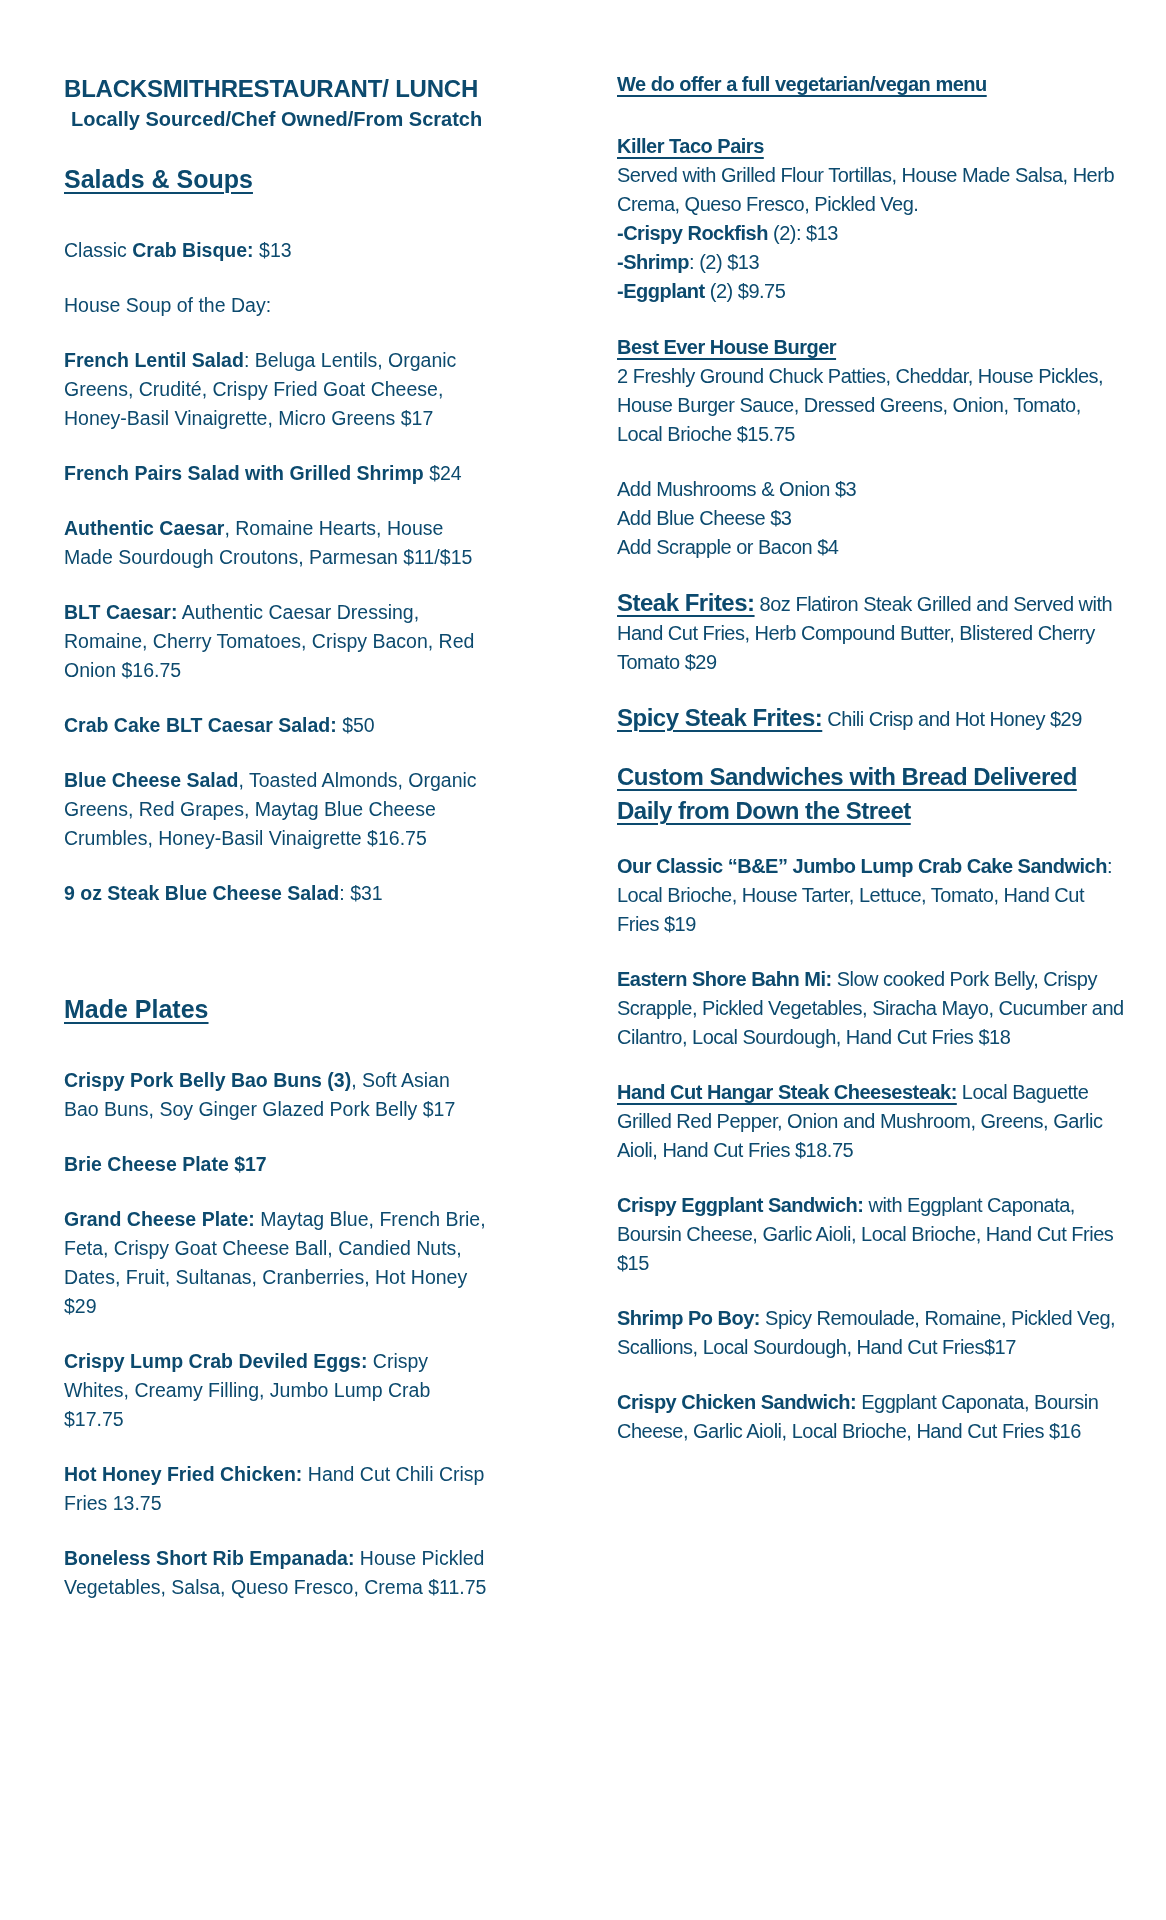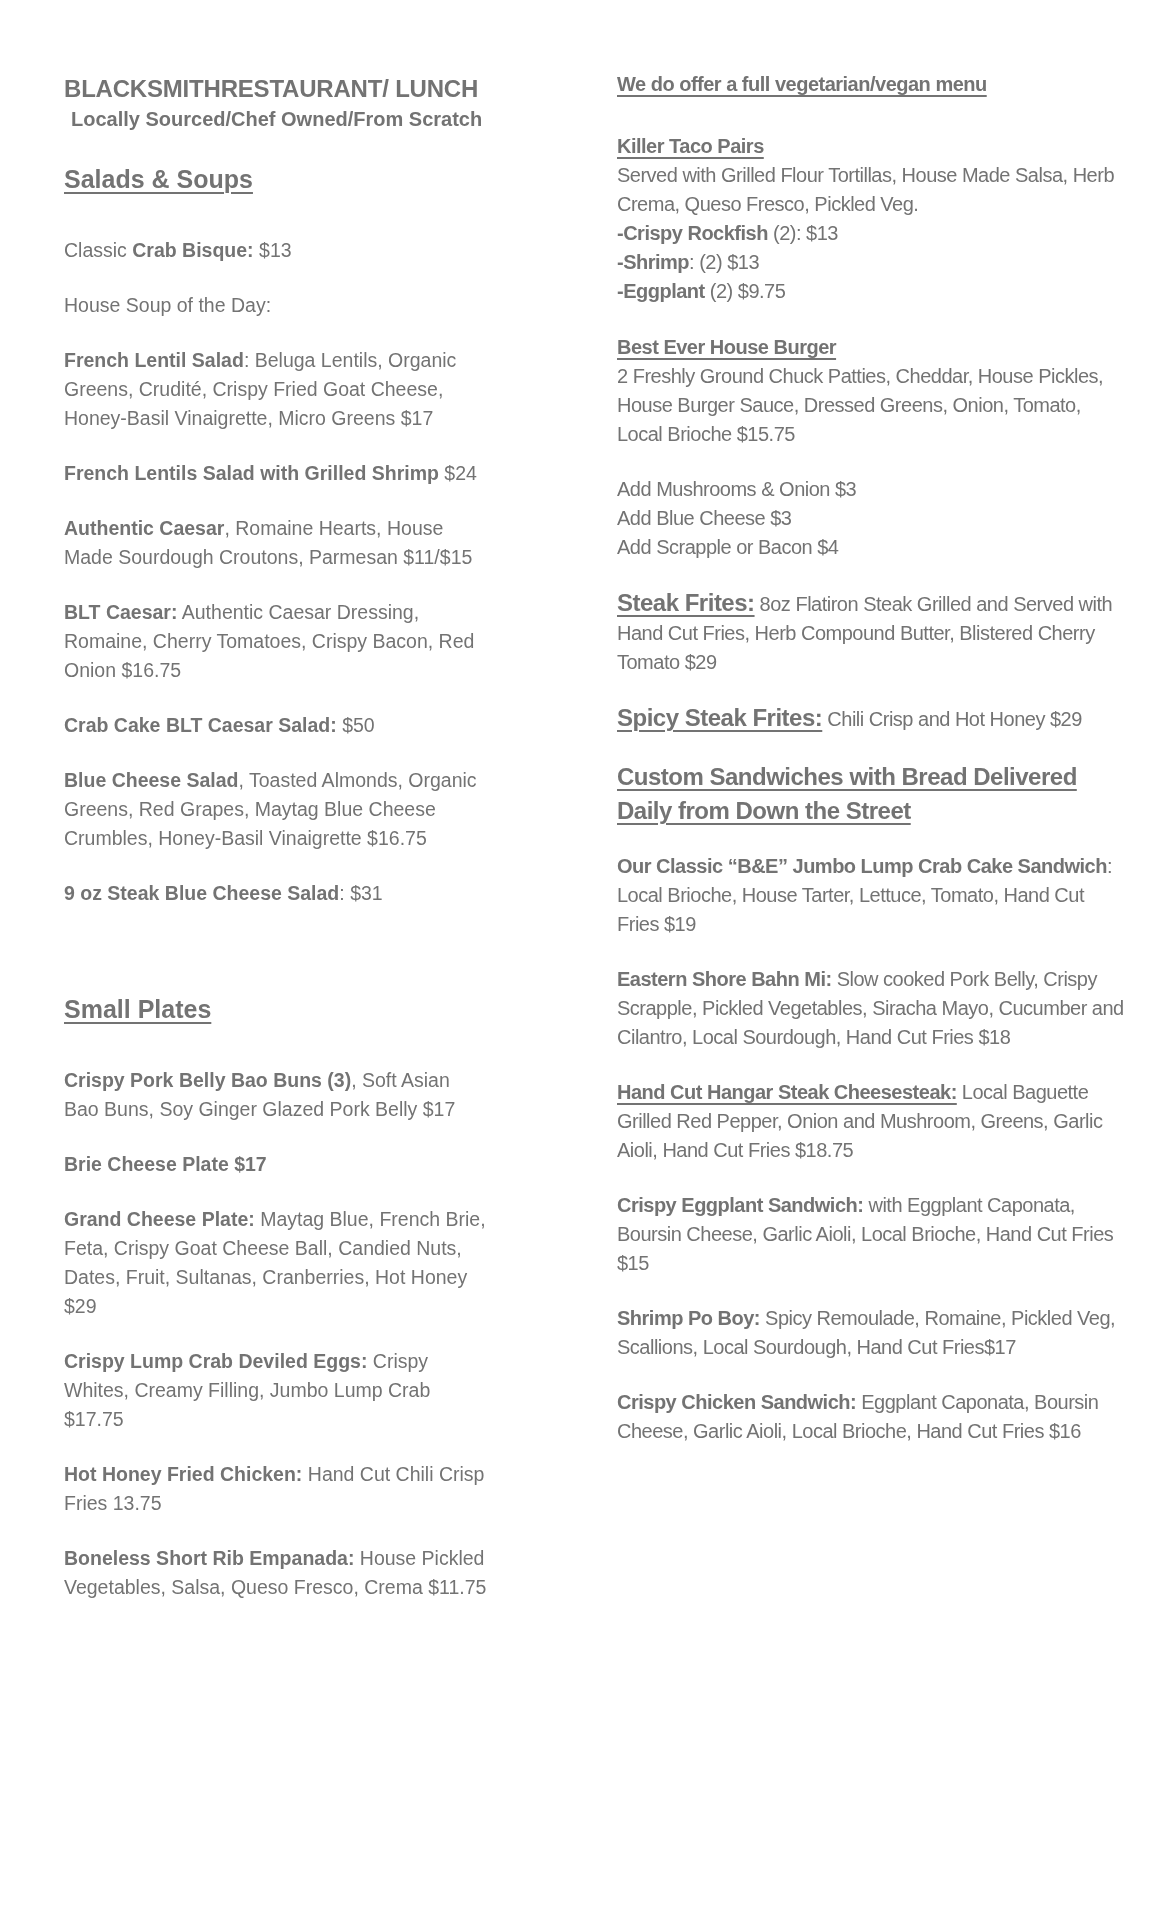--- a/index.html
+++ b/index.html
@@ -1,17 +1,17 @@
 <!DOCTYPE html>
 <html><head>
 <meta charset="utf-8">
 <style>
   * { margin:0; padding:0; box-sizing:border-box; }
   html,body { background:#ffffff; }
-  .page { position:relative; width:1166px; height:1620px; background:#ffffff; color:#737373;
+  .page { position:relative; width:1166px; height:1620px; background:#ffffff; color:#0c4a6e;
           font-family:"Liberation Sans", sans-serif; overflow:hidden;border-radius:29px; }
   .col { position:absolute; }
   .col-left  { left:64px;  top:74px; width:424px; }
   .col-right { left:617px; top:70px; width:510px; letter-spacing:-0.5px; }
 
   .title    { font-size:24px; font-weight:700; line-height:30px; letter-spacing:-0.2px; }
   .subtitle { font-size:20px; font-weight:700; line-height:30px; padding-left:7px; }
 
   .heading  { font-size:25px; font-weight:700; line-height:31px; }
   .heading.first { margin-top:30px; margin-bottom:41px; }
@@ -40,28 +40,28 @@
 
   <div class="col col-left">
     <div class="title">BLACKSMITHRESTAURANT/ LUNCH</div>
     <div class="subtitle">Locally Sourced/Chef Owned/From Scratch</div>
 
     <div class="heading first"><span class="u">Salads &amp; Soups</span></div>
 
     <p class="item"><span>Classic </span><span class="b">Crab Bisque:</span><span> $13</span></p>
     <p class="item"><span>House Soup of the Day:</span></p>
     <p class="item"><span class="b">French Lentil Salad</span><span>: Beluga Lentils, Organic Greens, Crudité, Crispy Fried Goat Cheese, Honey-Basil Vinaigrette, Micro Greens $17</span></p>
-    <p class="item"><span class="b">French Lentils Salad with Grilled Shrimp</span><span> $24</span></p>
+    <p class="item"><span class="b">French Pairs Salad with Grilled Shrimp</span><span> $24</span></p>
     <p class="item"><span class="b">Authentic Caesar</span><span>, Romaine Hearts, House Made Sourdough Croutons, Parmesan $11/$15</span></p>
     <p class="item"><span class="b">BLT Caesar:</span><span> Authentic Caesar Dressing, Romaine, Cherry Tomatoes, Crispy Bacon, Red Onion $16.75</span></p>
     <p class="item"><span class="b">Crab Cake BLT Caesar Salad:</span><span> $50</span></p>
     <p class="item"><span class="b">Blue Cheese Salad</span><span>, Toasted Almonds, Organic Greens, Red Grapes, Maytag Blue Cheese Crumbles, Honey-Basil Vinaigrette $16.75</span></p>
     <p class="item"><span class="b">9 oz Steak Blue Cheese Salad</span><span>: $31</span></p>
 
-    <div class="heading gap"><span class="u">Small Plates</span></div>
+    <div class="heading gap"><span class="u">Made Plates</span></div>
 
     <p class="item"><span class="b">Crispy Pork Belly Bao Buns (3)</span><span>, Soft Asian Bao Buns, Soy Ginger Glazed Pork Belly $17</span></p>
     <p class="item"><span class="b">Brie Cheese Plate $17</span></p>
     <p class="item"><span class="b">Grand Cheese Plate:</span><span> Maytag Blue, French Brie, Feta, Crispy Goat Cheese Ball, Candied Nuts, Dates, Fruit, Sultanas, Cranberries, Hot Honey $29</span></p>
     <p class="item"><span class="b">Crispy Lump Crab Deviled Eggs:</span><span> Crispy Whites, Creamy Filling, Jumbo Lump Crab $17.75</span></p>
     <p class="item"><span class="b">Hot Honey Fried Chicken:</span><span> Hand Cut Chili Crisp Fries 13.75</span></p>
     <p class="item"><span class="b">Boneless Short Rib Empanada:</span><span> House Pickled Vegetables, Salsa, Queso Fresco, Crema $11.75</span></p>
 
     <div class="heading gap"><span class="u">Locals Favorite Mac &amp; Cheese</span></div>
 

